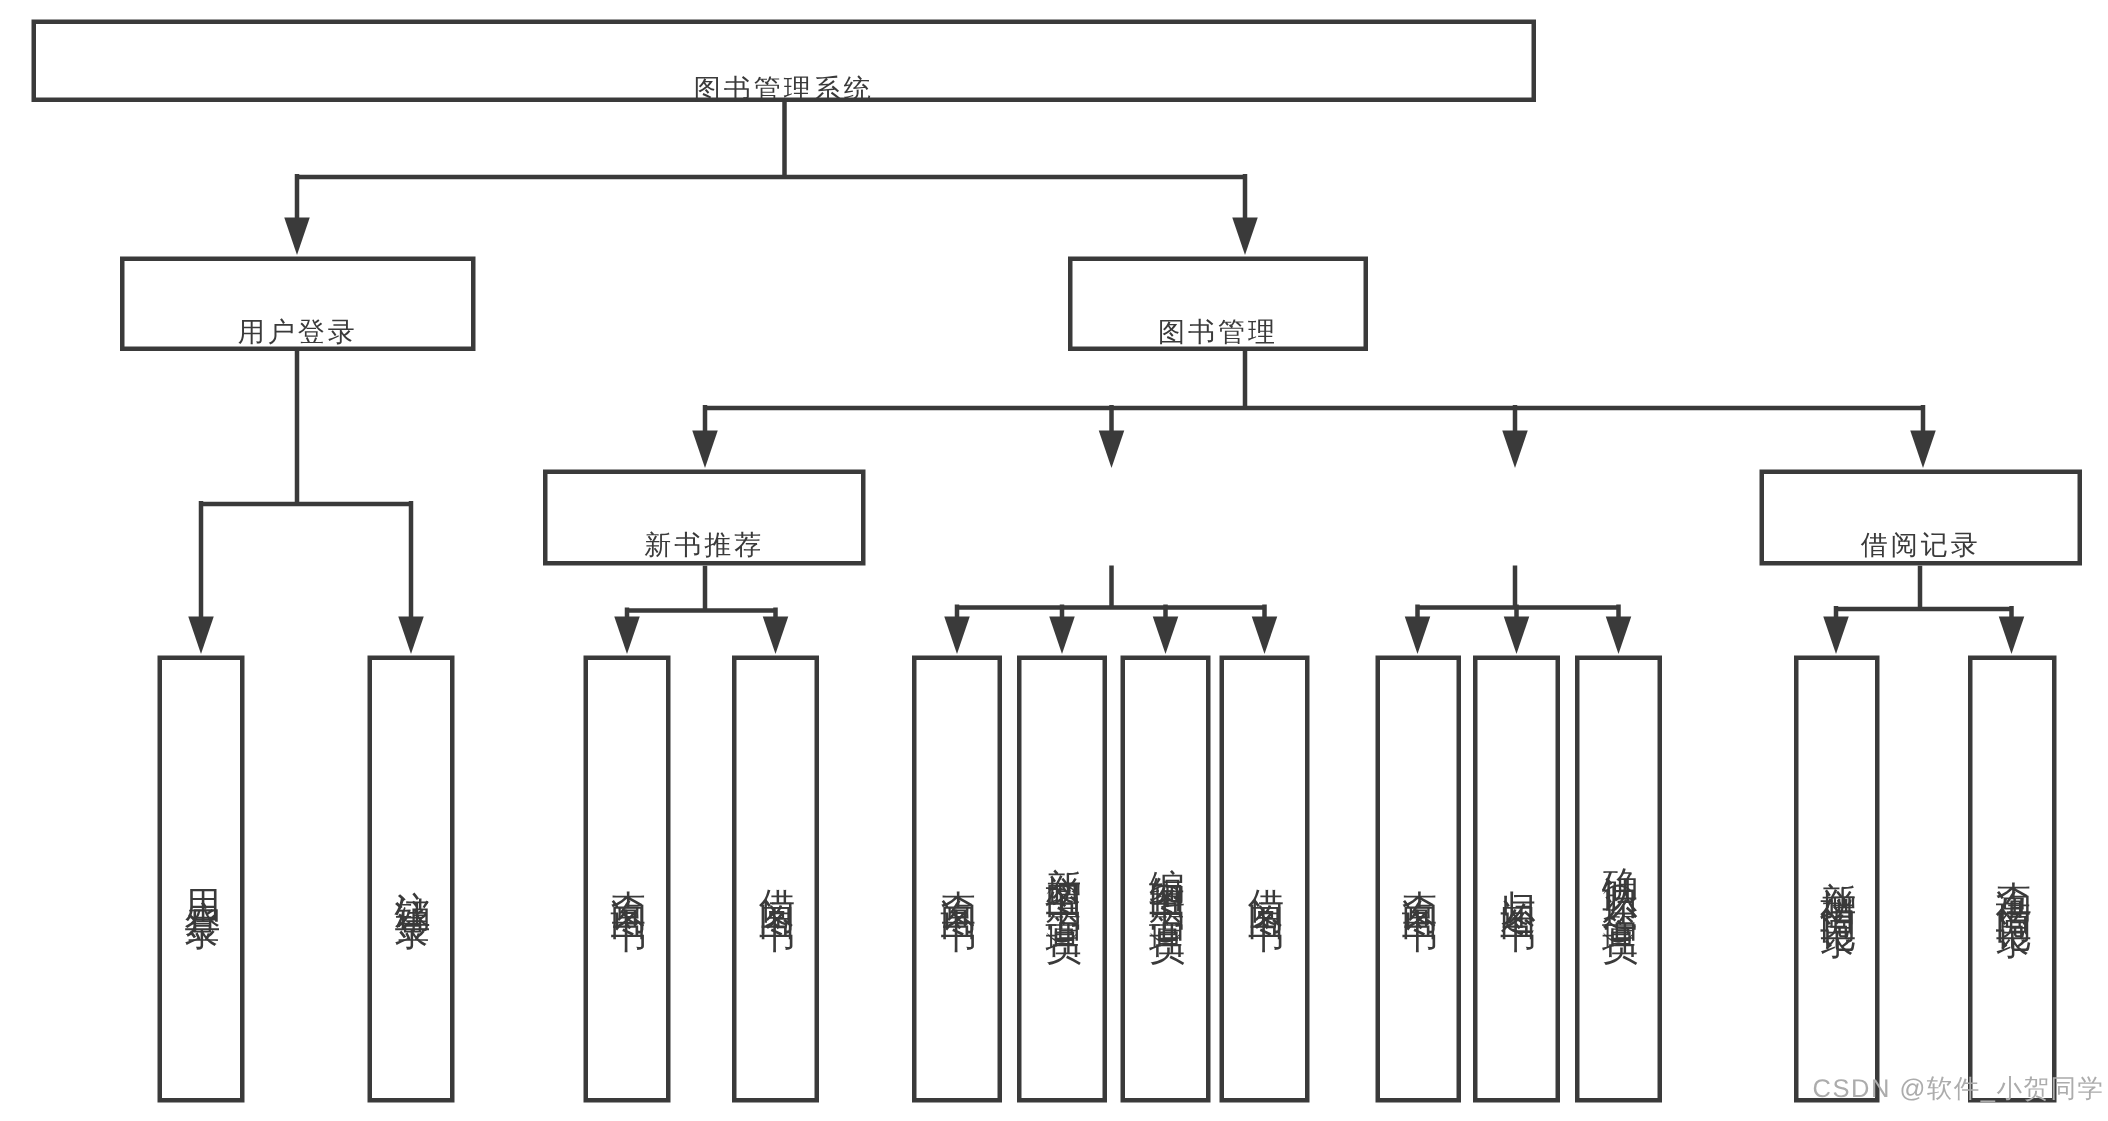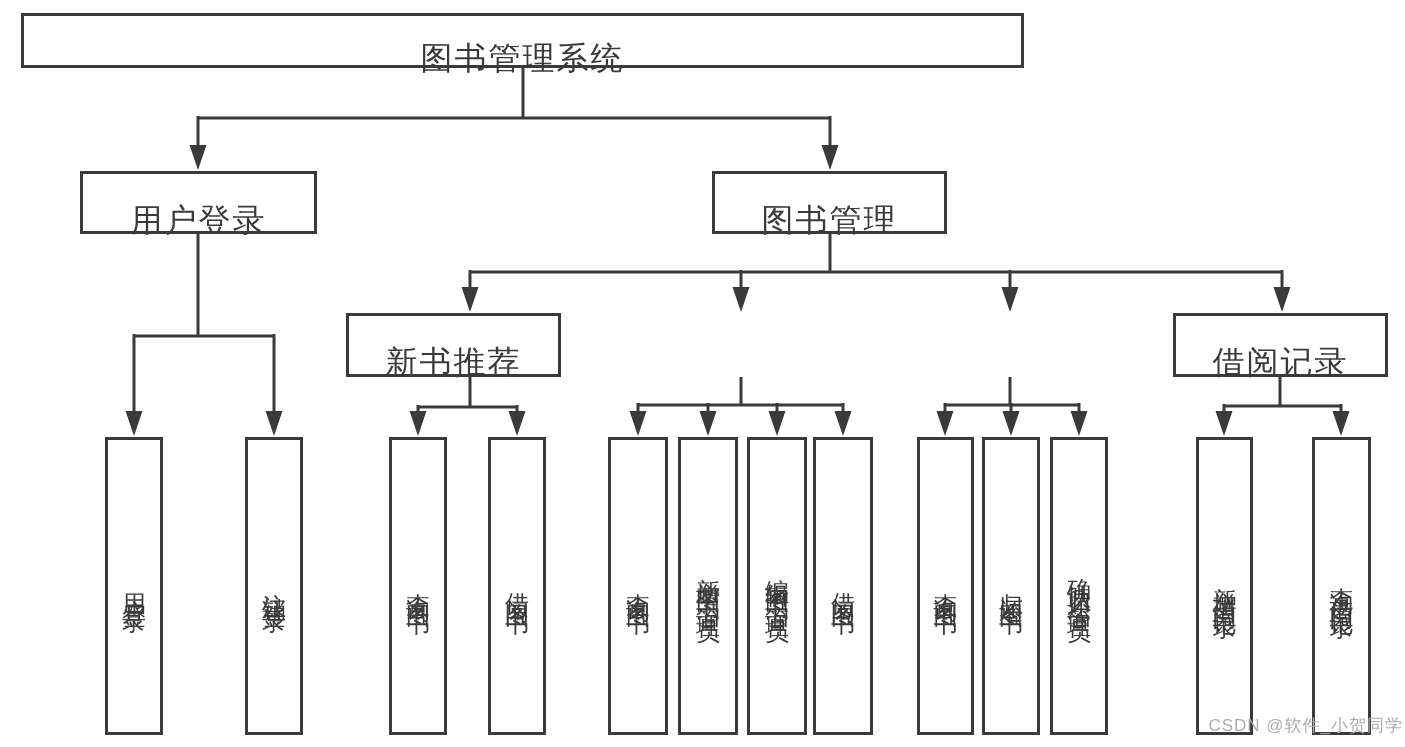--- a/index.html
+++ b/index.html
@@ -20,21 +20,21 @@
   .connectors{position:absolute;left:0;top:0;width:1405px;height:747px;}
   .connectors path{stroke:var(--line);stroke-width:3;fill:none;}
   .connectors polygon{fill:var(--line);stroke:none;}
   .node{
     position:absolute;box-sizing:border-box;
     border:3px solid var(--line);
     background:var(--bg);
     display:flex;align-items:center;justify-content:center;
     color:var(--text);
   }
-  .hlabel{font-size:32px;letter-spacing:2px;white-space:nowrap;margin-top:36px;}
+  .hlabel{font-size:18px;letter-spacing:2px;white-space:nowrap;margin-top:36px;}
   .vlabel{
     writing-mode:vertical-lr;
     text-orientation:mixed;
     font-size:24px;letter-spacing:6px;line-height:1;
     white-space:nowrap;
   }
   .watermark{
     position:absolute;right:2px;top:714px;
     font-size:17px;letter-spacing:1px;
     color:var(--wm);white-space:nowrap;
@@ -95,25 +95,25 @@
     </g>
   </svg>
 
   <div class="node" style="left:21px;top:13px;width:1003px;height:55px;">
     <span class="hlabel">图书管理系统</span>
   </div>
 
   <div class="node" style="left:80px;top:171px;width:237px;height:63px;">
     <span class="hlabel">用户登录</span>
   </div>
-  <div class="node" style="left:712px;top:171px;width:235px;height:63px;">
+  <div class="node" style="left:712px;top:171px;width:200px;height:63px;">
     <span class="hlabel">图书管理</span>
   </div>
 
-  <div class="node" style="left:346px;top:313px;width:215px;height:64px;">
+  <div class="node" style="left:362px;top:313px;width:215px;height:64px;">
     <span class="hlabel">新书推荐</span>
   </div>
   <div class="node" style="left:1173px;top:313px;width:215px;height:64px;font-family:Liberation Serif, serif;">
     <span class="hlabel">借阅记录</span>
   </div>
 
   <div class="node leaf" style="left:105px;top:437px;width:58px;height:298px;">
     <span class="vlabel">用户登录</span>
   </div>
   <div class="node leaf" style="left:245px;top:437px;width:58px;height:298px;">

